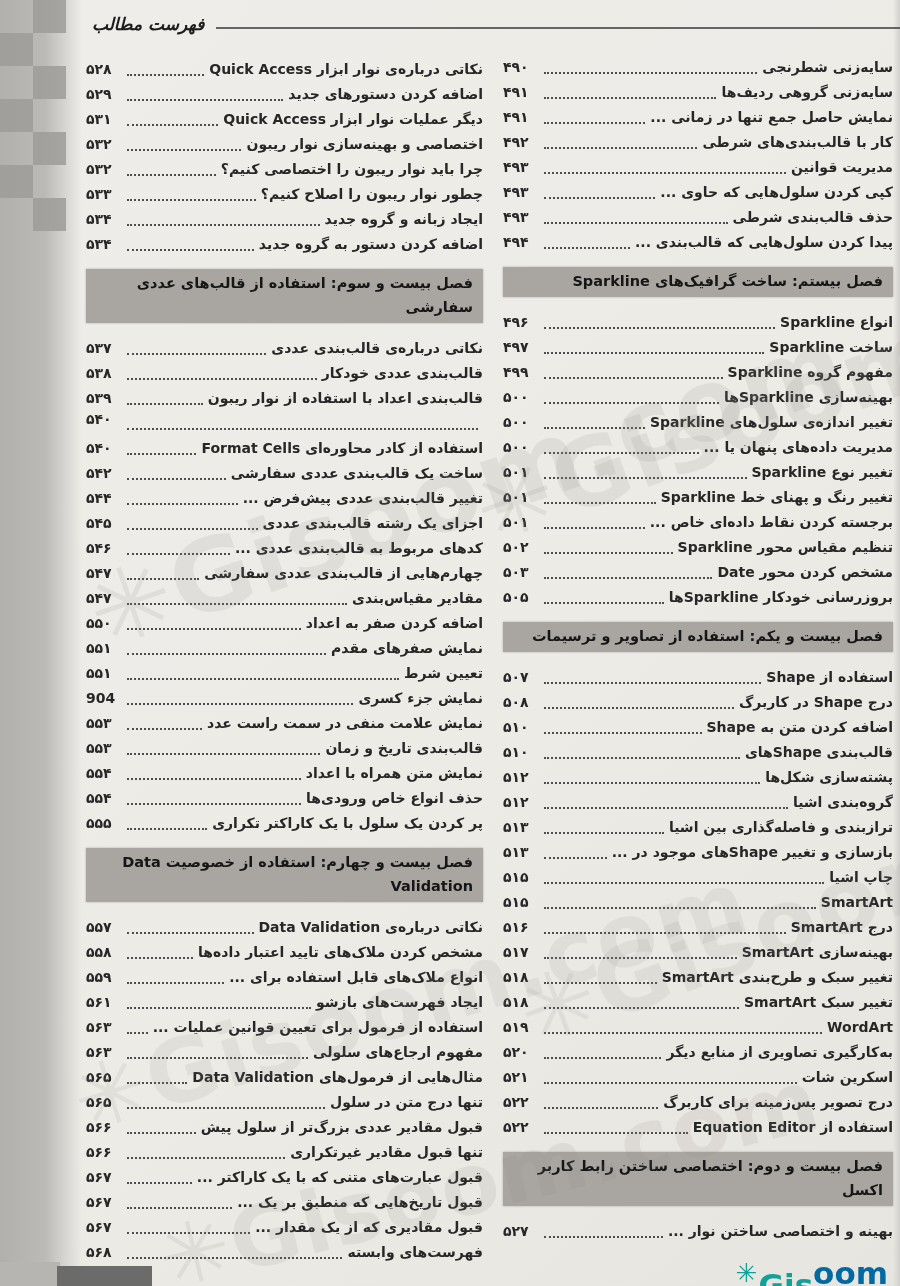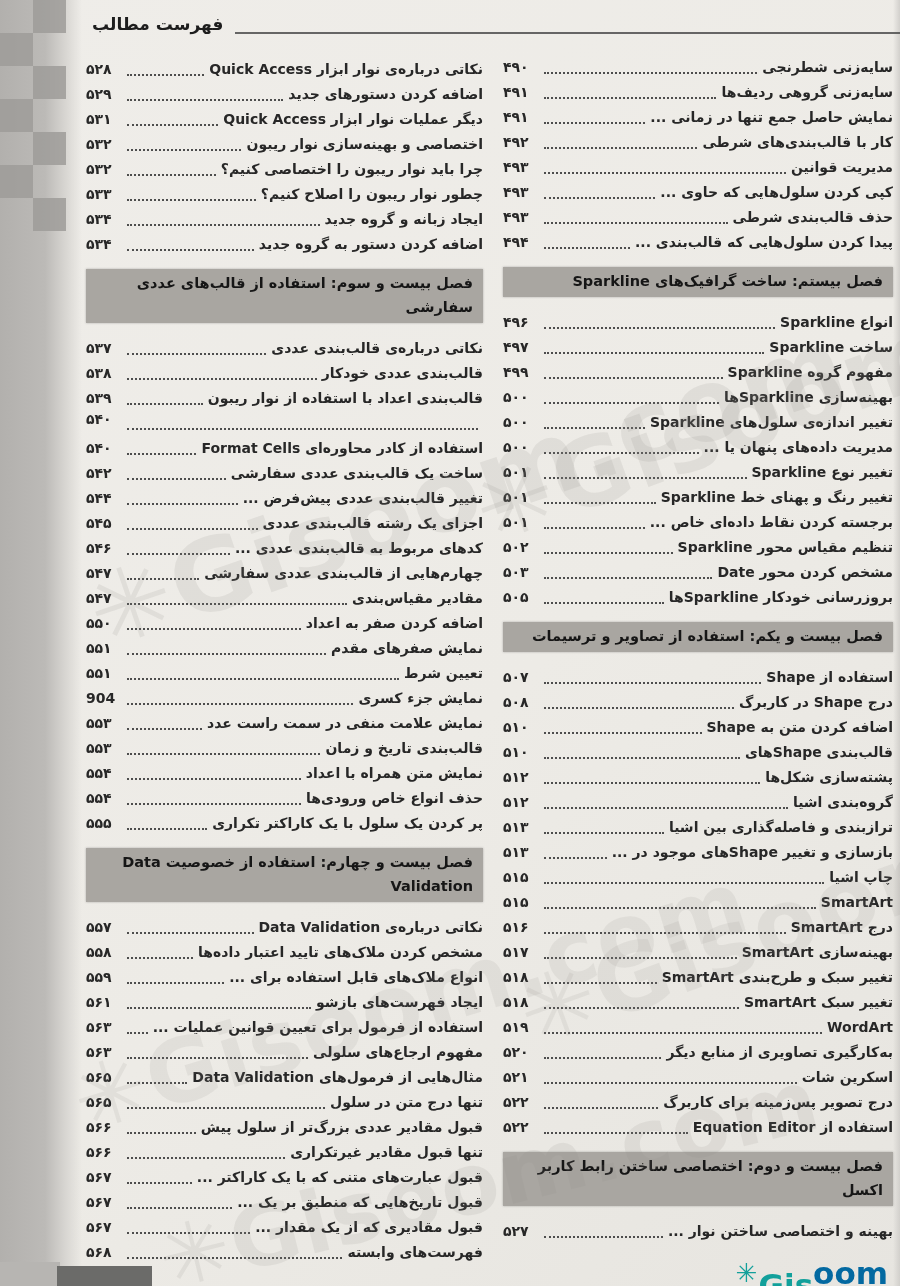--- a/index.html
+++ b/index.html
@@ -19,21 +19,21 @@
     position:absolute;left:0;top:0;width:66px;height:231px;
     background:repeating-conic-gradient(#9e9c99 0% 25%, rgba(0,0,0,0) 0% 50%) 0 0/66px 66px;
     z-index:2;opacity:.85;
   }
   .scan-strip-right{
     position:absolute;right:0;top:0;width:7px;height:1286px;
     background:linear-gradient(to left,#d2d0cc,rgba(233,231,226,0));z-index:1;
   }
   
   .page-header{
-    position:absolute;left:92px;top:14px;right:0;display:flex;align-items:flex-end;gap:12px;z-index:3;
+    position:absolute;left:92px;top:14px;right:0;display:flex;align-items:center;gap:12px;z-index:3;font-style:italic;
   }
   .page-title{font-size:17px;font-weight:bold;color:#1d1d1d;white-space:nowrap;}
   .header-rule{flex:1;height:2px;background:#4e4e4e;margin-top:8px;opacity:.85;}
   
   .toc-col{position:absolute;z-index:3;direction:rtl;}
   #col-right{top:55px;left:503px;width:390px;}
   #col-left{top:57px;left:86px;width:397px;}
   .entry{display:flex;direction:rtl;align-items:baseline;height:25px;font-size:14px;font-weight:bold;color:#272727;}
   .entry .t{white-space:nowrap;line-height:25px;}
   .entry .leader{flex:1;border-bottom:2px dotted #4d4d4d;margin:0 5px 0 3px;align-self:flex-end;transform:translateY(-6px);min-width:8px;}

